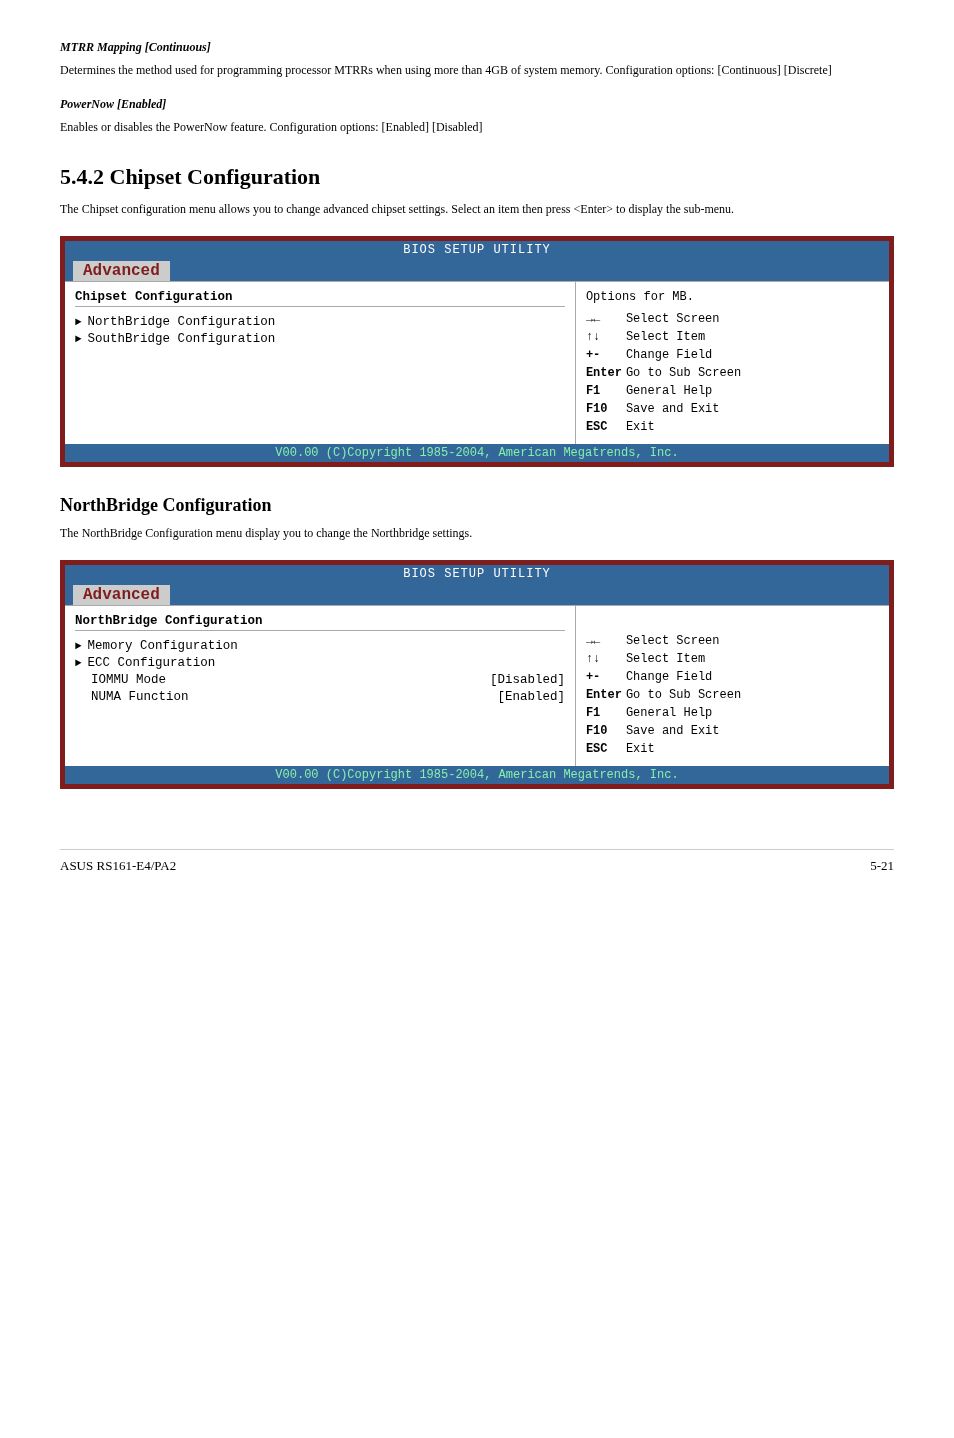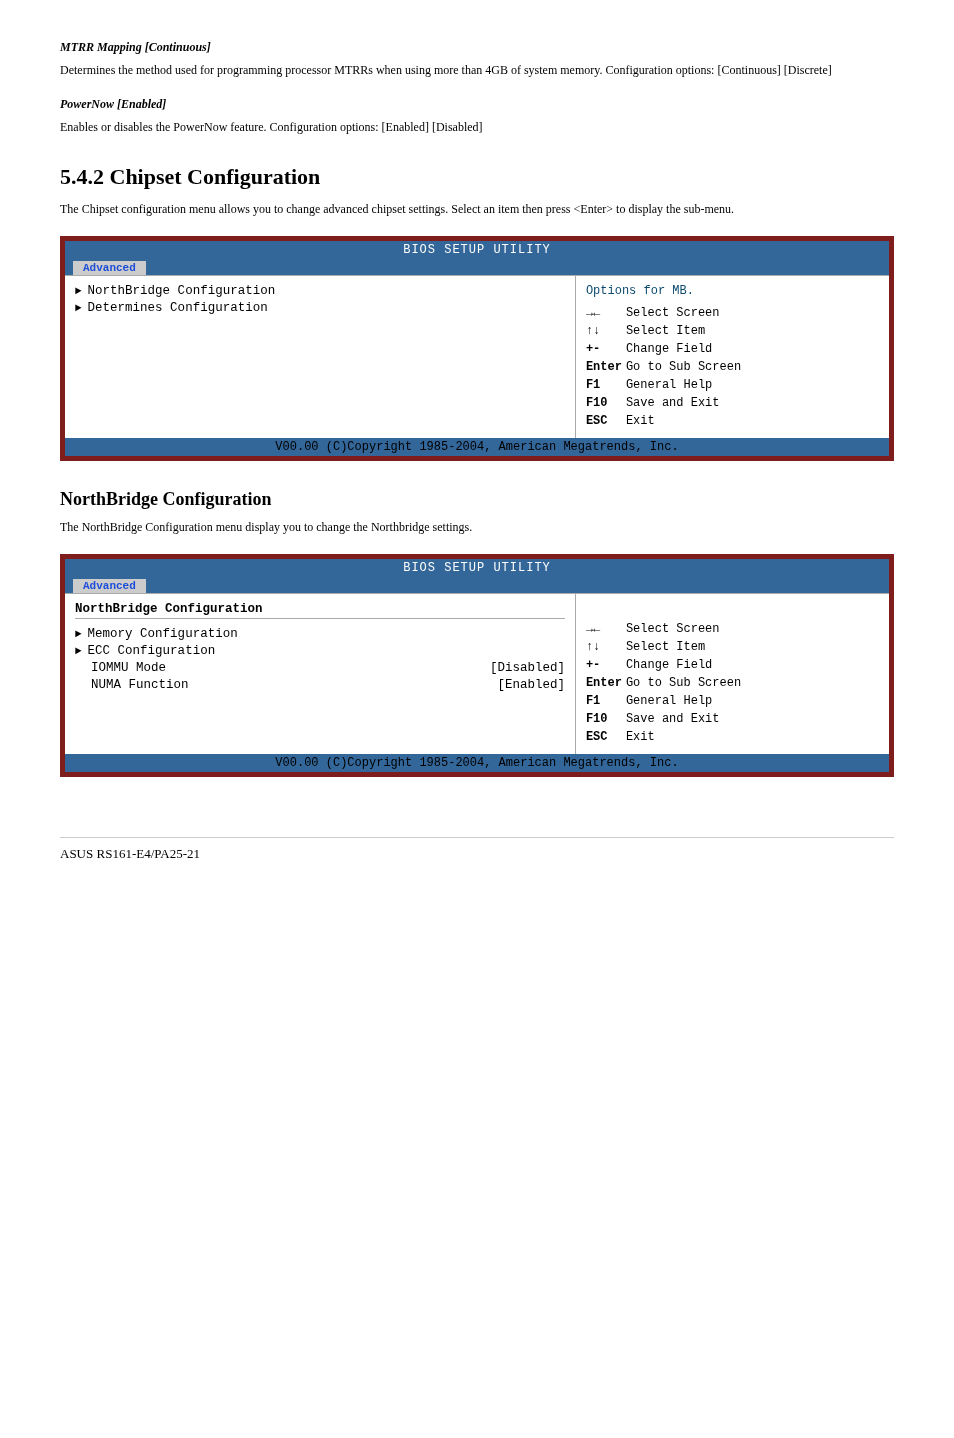--- a/index.html
+++ b/index.html
@@ -47,22 +47,22 @@
       padding: 2px 0;
       letter-spacing: 1px;
     }
     .bios-tab-row {
       background: #336699;
       padding: 2px 8px 0 8px;
     }
     .bios-tab {
       display: inline-block;
       background: #ccc;
-      color: #1d4ed8;
-      font-size: 11px;
+      color: #7f1d1d;
+      font-size: 16px;
       font-family: 'Courier New', Courier, monospace;
       padding: 1px 10px;
       font-weight: bold;
     }
     .bios-body {
       display: flex;
       flex-direction: row;
       border-top: 1px solid #aaa;
     }
     .bios-left {
@@ -99,21 +99,21 @@
       font-size: 11px;
     }
     .bios-item-value {
       margin-left: auto;
       font-family: 'Courier New', Courier, monospace;
       font-size: 12.5px;
     }
     .bios-help-text {
       font-family: 'Courier New', Courier, monospace;
       font-size: 12px;
-      color: #0c4a6e;
+      color: #000000;
       margin-bottom: 6px;
     }
     .bios-keys {
       margin-top: auto;
     }
     .bios-key-row {
       display: flex;
       font-family: 'Courier New', Courier, monospace;
       font-size: 12px;
       line-height: 1.5;
@@ -121,34 +121,35 @@
     .bios-key {
       width: 40px;
       text-align: left;
       font-weight: bold;
     }
     .bios-key-desc {
       flex: 1;
     }
     .bios-footer {
       background: #336699;
-      color: #000000;
+      color: #86efac;
       text-align: center;
       font-size: 12px;
       font-family: 'Courier New', Courier, monospace;
       padding: 2px 0;
     }
     .subsection-heading {
       font-size: 18px;
       font-weight: bold;
       margin-top: 28px;
       margin-bottom: 8px;
     }
     .page-footer {
       display: flex;
+      justify-content: space-between;
       align-items: center;
       margin-top: 60px;
       padding-top: 8px;
       border-top: 1px solid #ccc;
       font-size: 13px;
     }
   </style>
 </head>
 <body>
 
@@ -161,27 +162,28 @@
 <h2 class="chapter-heading">5.4.2 Chipset Configuration</h2>
 <p class="section-text">The Chipset configuration menu allows you to change advanced chipset settings. Select an item then press &lt;Enter&gt; to display the sub-menu.</p>
 
 <div class="bios-box">
   <div class="bios-titlebar">BIOS SETUP UTILITY</div>
   <div class="bios-tab-row">
     <span class="bios-tab">Advanced</span>
   </div>
   <div class="bios-body">
     <div class="bios-left">
+      <div class="bios-section-title">Chipset Configuration</div>
       <div class="bios-menu-item">
         <span class="bios-arrow">►</span>
         <span>NorthBridge Configuration</span>
       </div>
       <div class="bios-menu-item">
         <span class="bios-arrow">►</span>
-        <span>Determines Configuration</span>
+        <span>SouthBridge Configuration</span>
       </div>
     </div>
     <div class="bios-right">
       <div class="bios-help-text">Options for MB.</div>
       <div class="bios-keys">
         <div class="bios-key-row">
           <span class="bios-key">→←</span>
           <span class="bios-key-desc">Select Screen</span>
         </div>
         <div class="bios-key-row">

